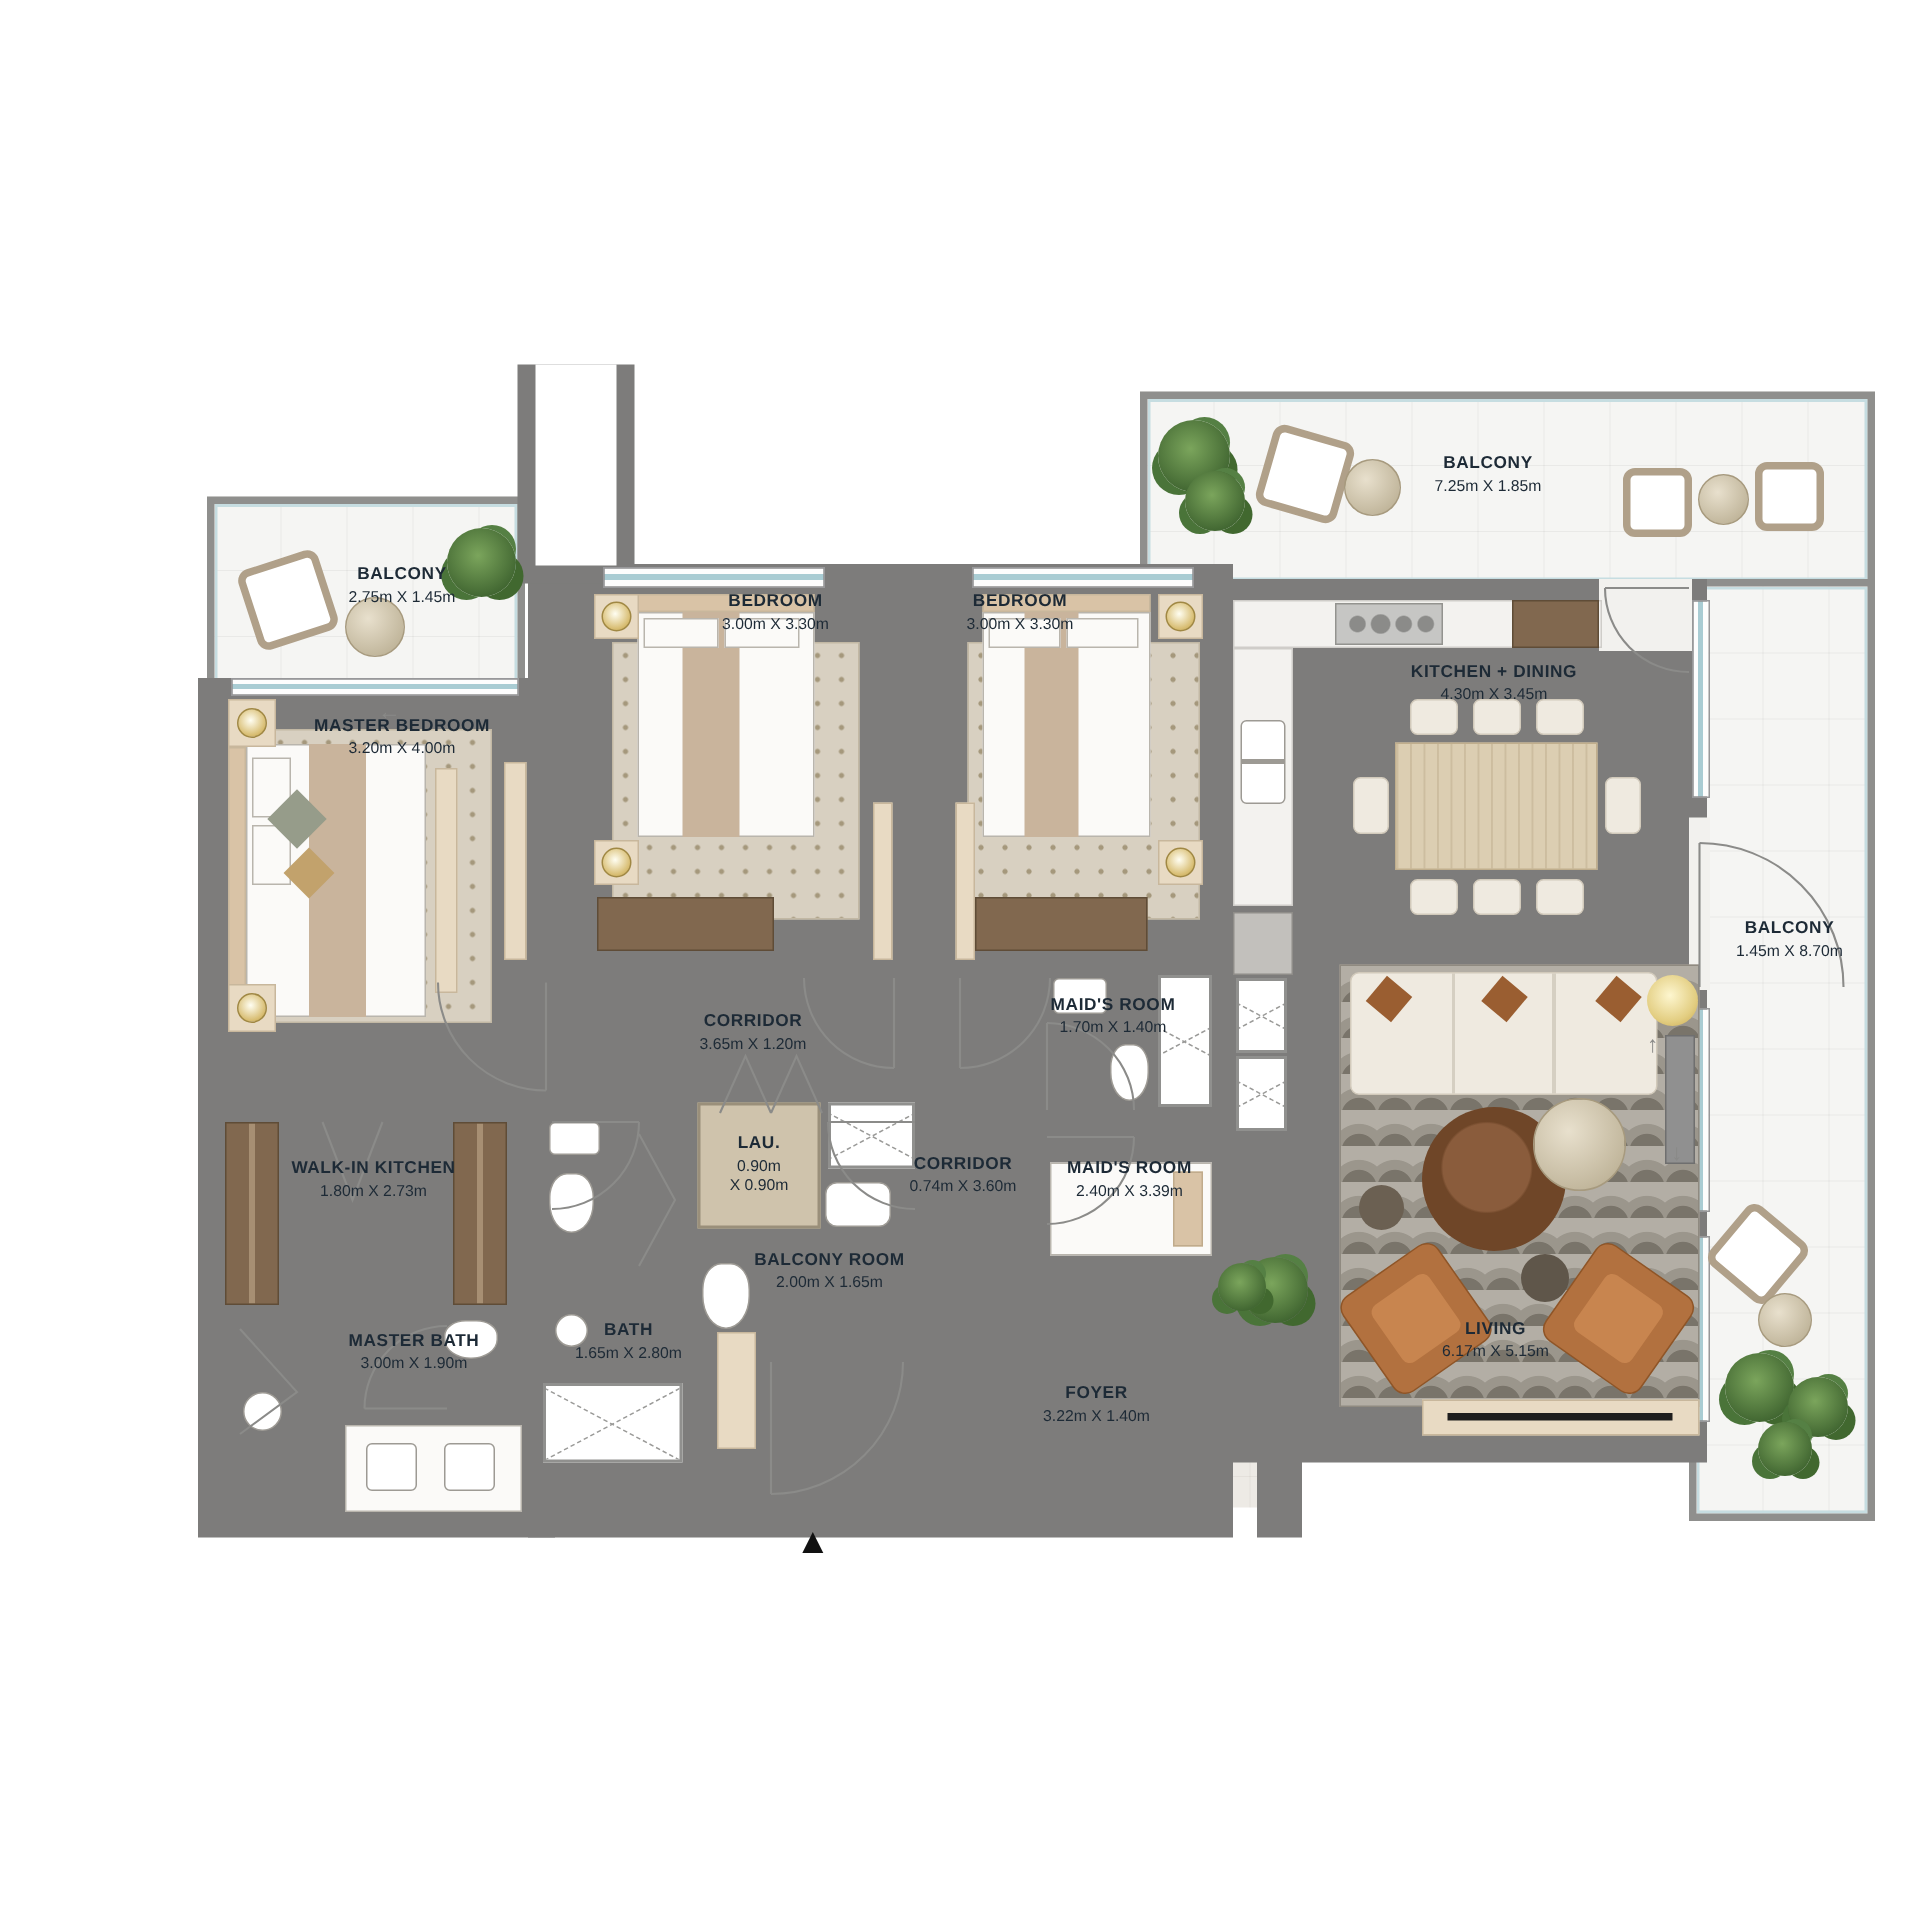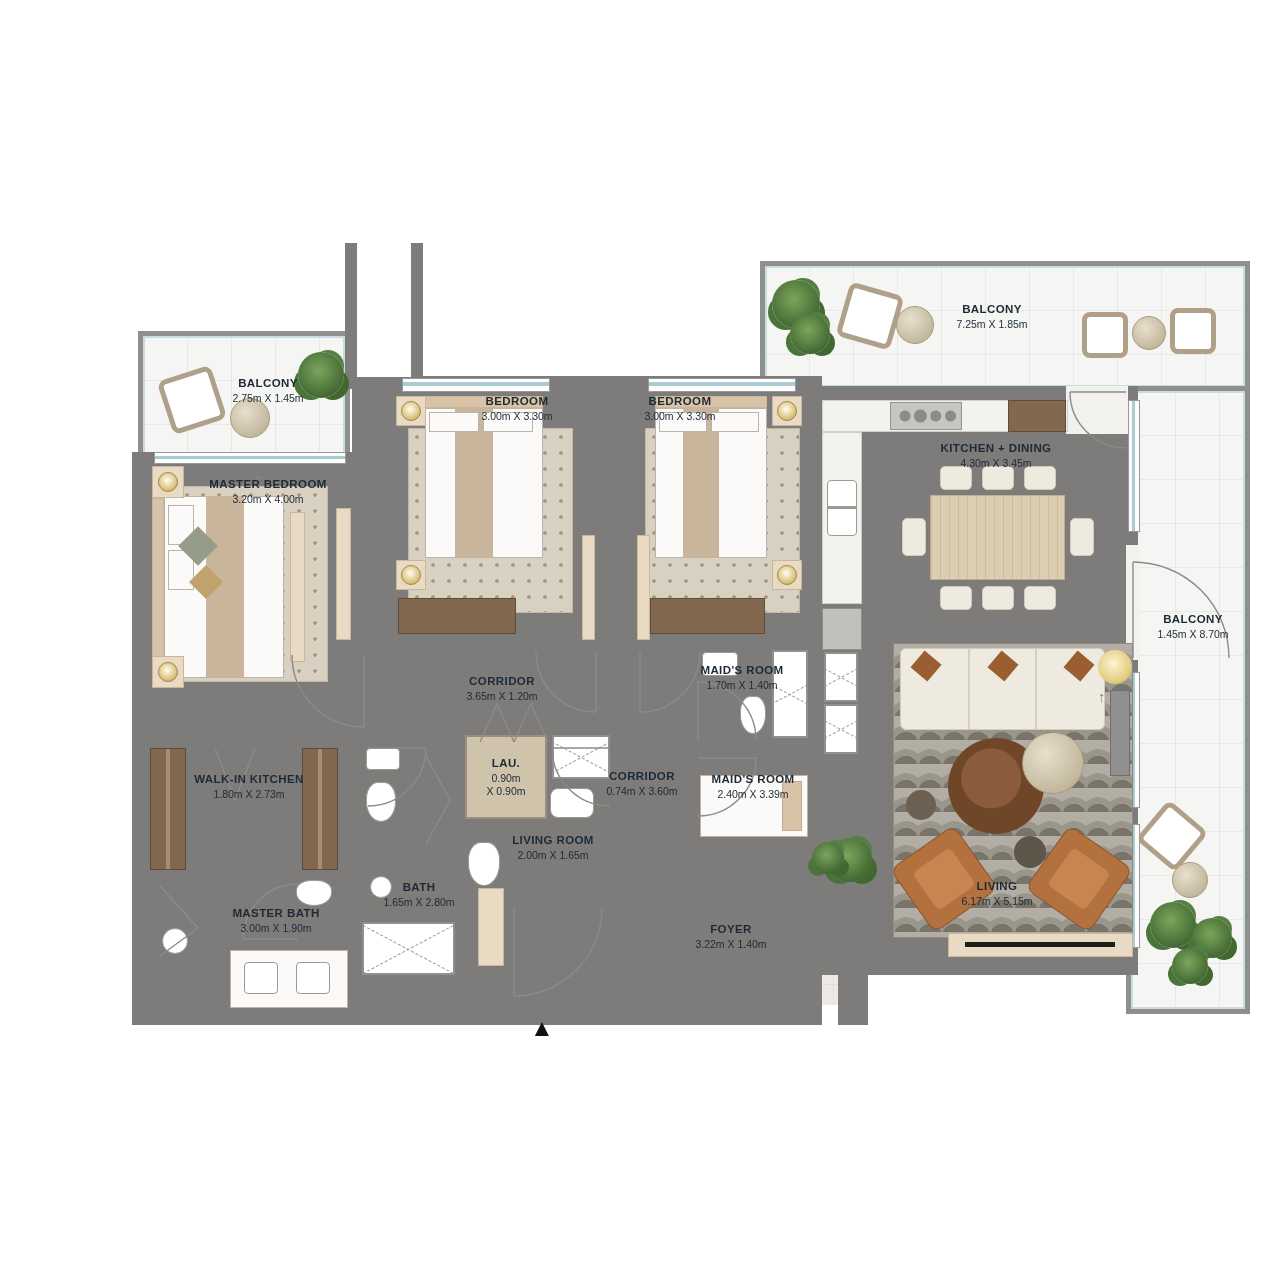--- a/index.html
+++ b/index.html
@@ -317,28 +317,28 @@
 </div>
 <div class="lbl" style="left:753px;top:787px;">
   <span class="nm">MAID'S ROOM</span>
   <span class="dm">2.40m X 3.39m</span>
 </div>
 <div class="lbl" style="left:249px;top:787px;">
   <span class="nm">WALK-IN KITCHEN</span>
   <span class="dm">1.80m X 2.73m</span>
 </div>
 <div class="lbl" style="left:553px;top:848px;">
-  <span class="nm">LIVING ROOM</span>
+  <span class="nm">BALCONY ROOM</span>
   <span class="dm">2.00m X 1.65m</span>
 </div>
 <div class="lbl" style="left:419px;top:895px;">
   <span class="nm">BATH</span>
   <span class="dm">1.65m X 2.80m</span>
 </div>
-<div class="lbl" style="left:276px;top:921px;">
+<div class="lbl" style="left:276px;top:902px;">
   <span class="nm">MASTER BATH</span>
   <span class="dm">3.00m X 1.90m</span>
 </div>
 <div class="lbl" style="left:997px;top:894px;">
   <span class="nm">LIVING</span>
   <span class="dm">6.17m X 5.15m</span>
 </div>
 <div class="lbl" style="left:731px;top:937px;">
   <span class="nm">FOYER</span>
   <span class="dm">3.22m X 1.40m</span>

